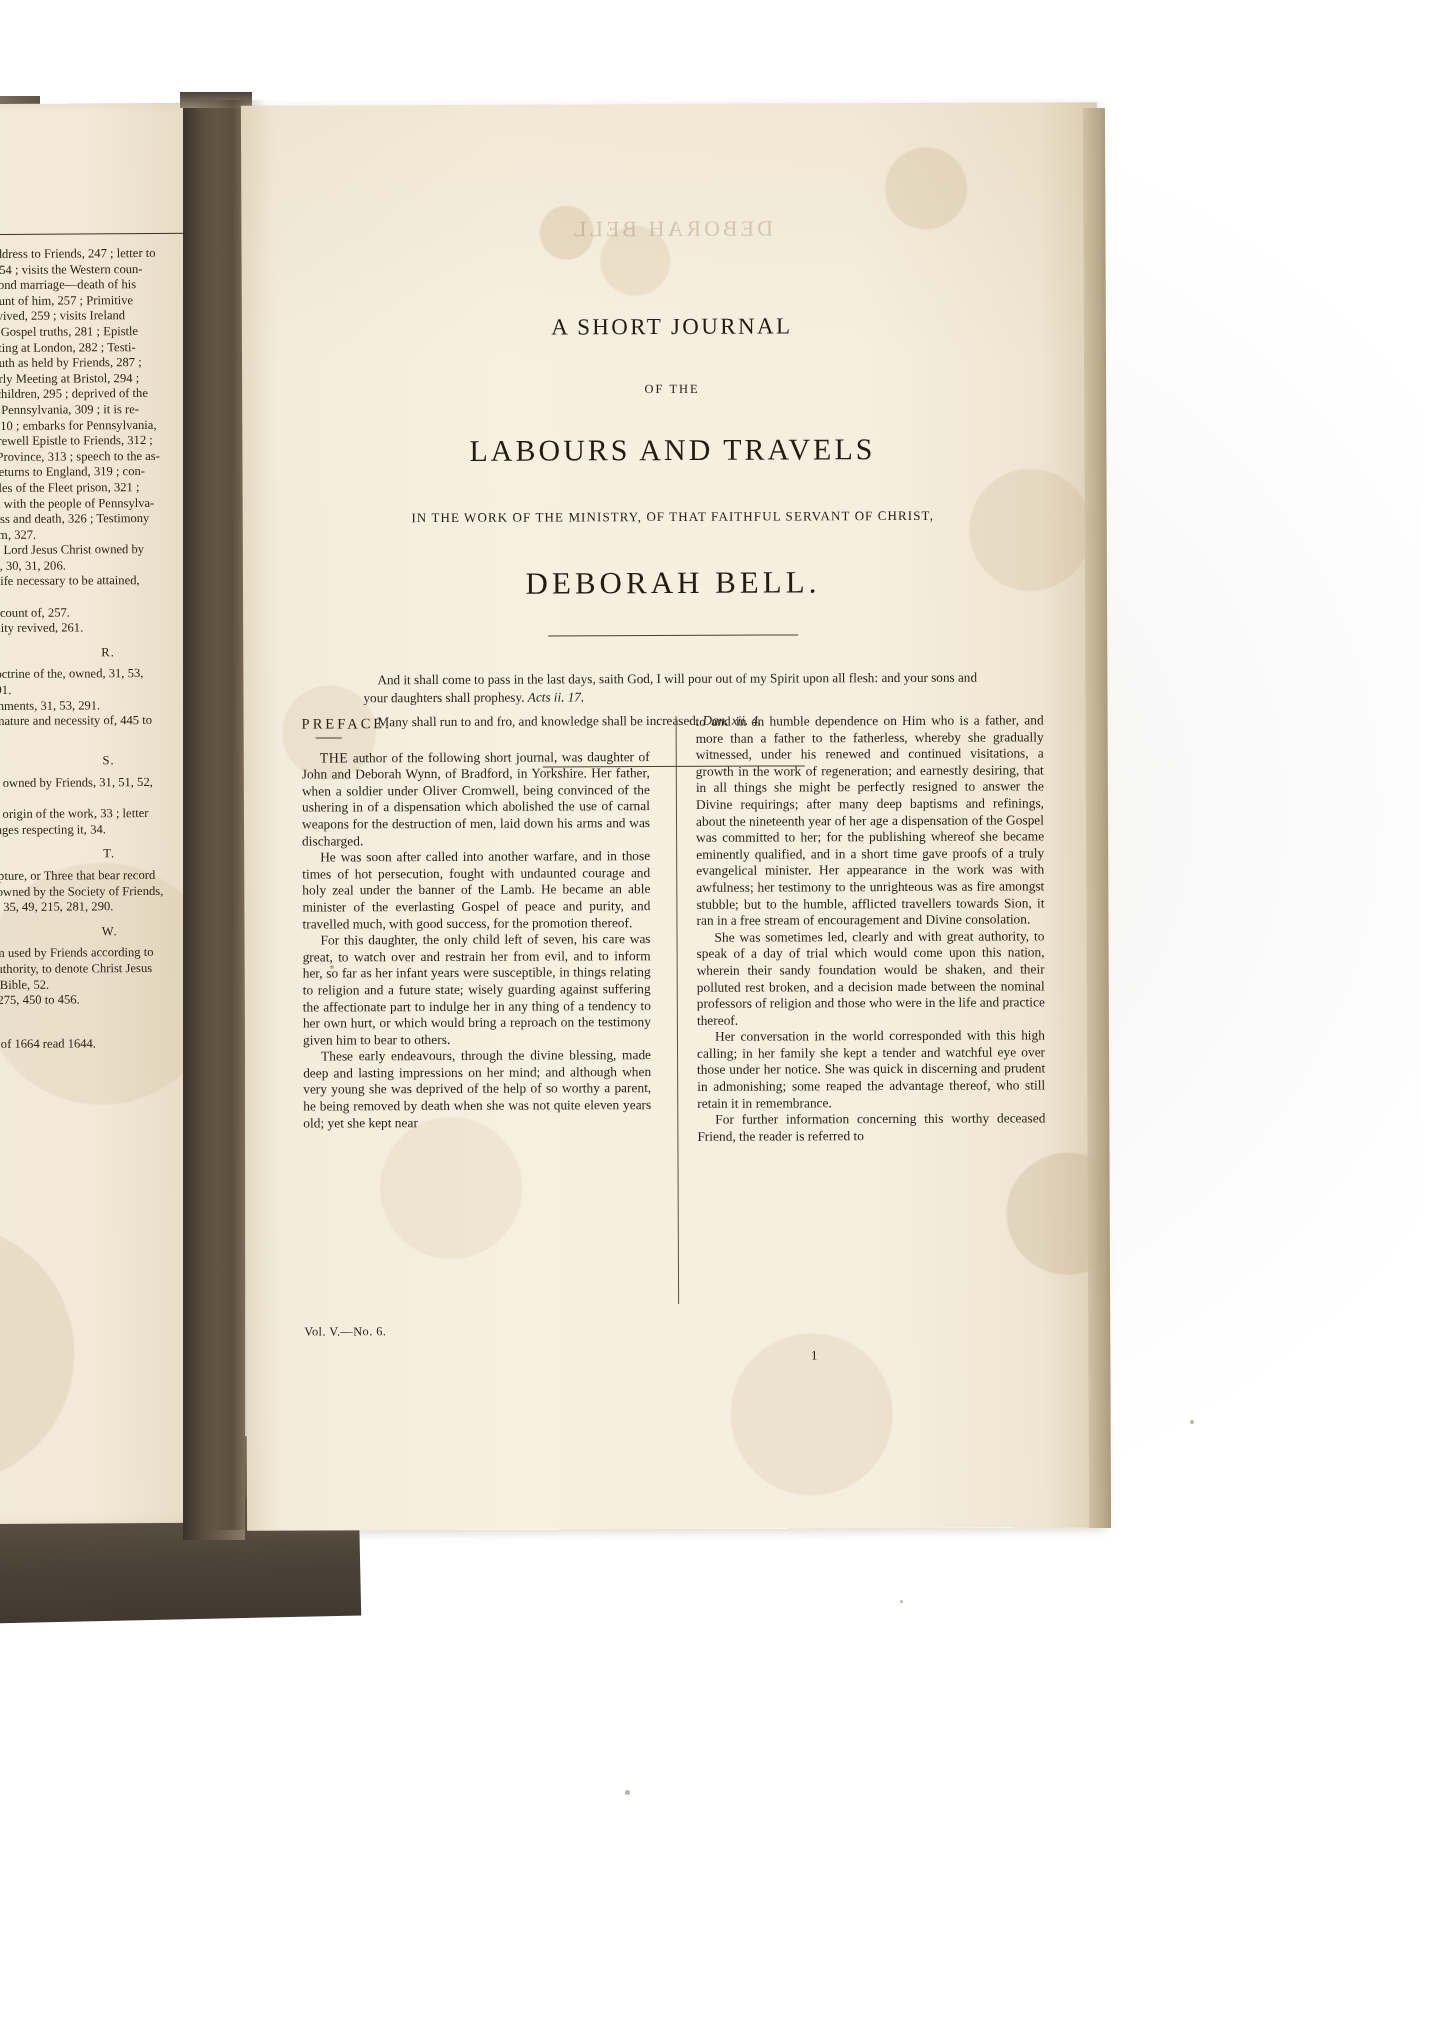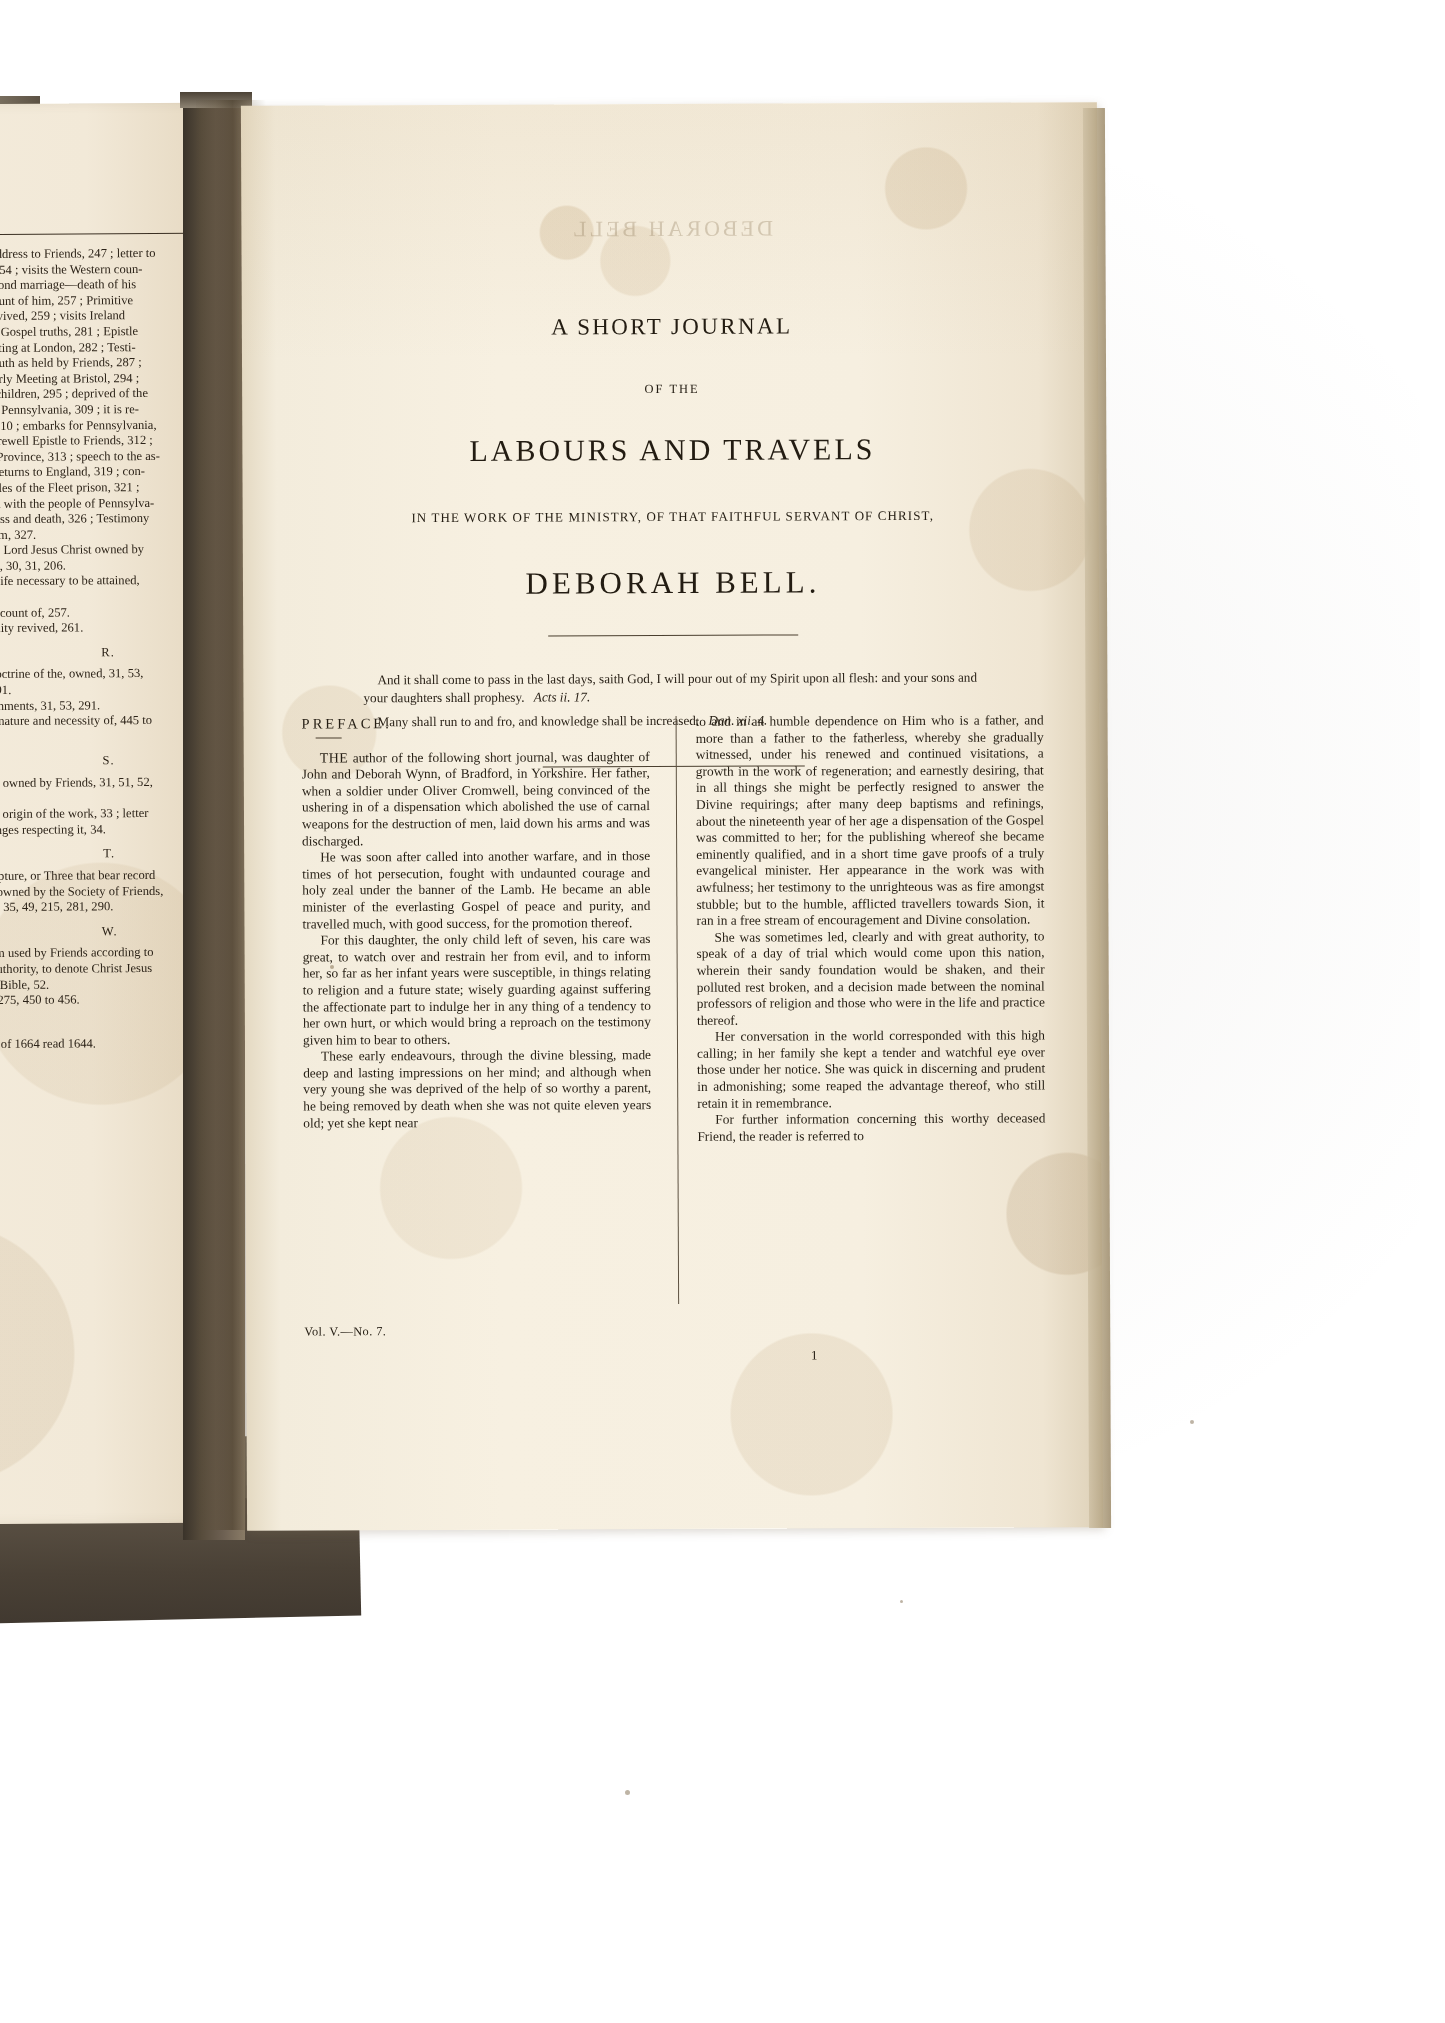--- a/index.html
+++ b/index.html
@@ -217,21 +217,21 @@
   }
   .epigraph {
     margin: 34px auto 0 auto;
     width: 620px;
     text-align: left;
     font-size: 13.2px;
     line-height: 17.5px;
     color: #2a2218;
   }
   .epigraph p { margin: 0 0 7px 0; text-indent: 14px; }
-  .epigraph .ref { font-style: italic; margin-left: 6px; }
+  .epigraph .ref { font-style: italic; }
   .rule-short2 {
     width: 262px;
     height: 1px;
     background: #4a3f2f;
     margin: 36px auto 0 auto;
   }
 
   
   .preface-wrap {
     position: absolute;
@@ -440,21 +440,21 @@
       </div>
 
       <div class="col right">
         <p style="text-indent:0">to and in an humble dependence on Him who is a father, and more than a father to the fatherless, whereby she gradually witnessed, under his renewed and continued visitations, a growth in the work of regeneration; and earnestly desiring, that in all things she might be perfectly resigned to answer the Divine requirings; after many deep baptisms and refinings, about the nineteenth year of her age a dispensation of the Gospel was committed to her; for the publishing whereof she became eminently qualified, and in a short time gave proofs of a truly evangelical minister. Her appearance in the work was with awfulness; her testimony to the unrighteous was as fire amongst stubble; but to the humble, afflicted travellers towards Sion, it ran in a free stream of encouragement and Divine consolation.</p>
         <p>She was sometimes led, clearly and with great authority, to speak of a day of trial which would come upon this nation, wherein their sandy foundation would be shaken, and their polluted rest broken, and a decision made between the nominal professors of religion and those who were in the life and practice thereof.</p>
         <p>Her conversation in the world corresponded with this high calling; in her family she kept a tender and watchful eye over those under her notice. She was quick in discerning and prudent in admonishing; some reaped the advantage thereof, who still retain it in remembrance.</p>
         <p>For further information concerning this worthy deceased Friend, the reader is referred to</p>
       </div>
     </div>
 
-    <div class="folio-left">Vol. V.—No. 7.</div>
+    <div class="folio-left">Vol. V.—No. 6.</div>
     <div class="folio-right">1</div>
   </div>
 
   <div class="fore-edge"></div>
 
   <div class="speck" style="left:330px; top:965px; width:4px; height:4px;"></div>
   <div class="speck" style="left:625px; top:1790px; width:5px; height:5px;"></div>
   <div class="speck" style="left:900px; top:1600px; width:3px; height:3px;"></div>
   <div class="speck" style="left:1190px; top:1420px; width:4px; height:4px;"></div>
 

